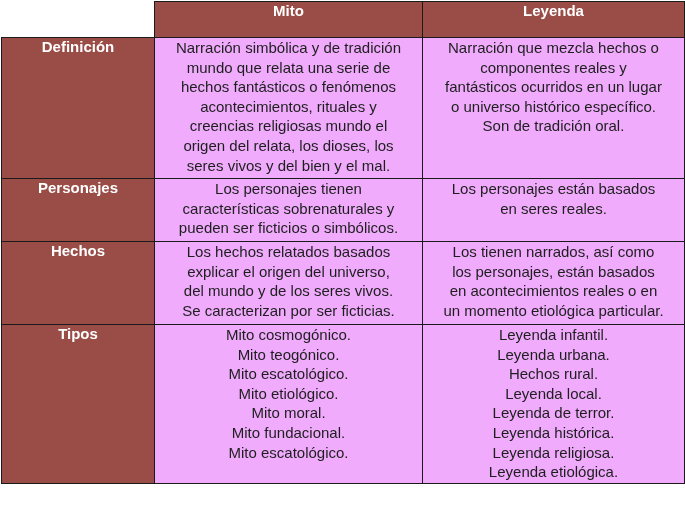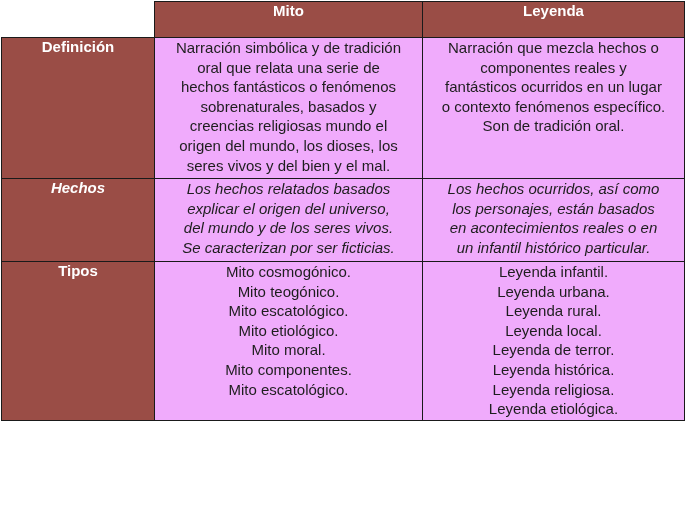--- a/index.html
+++ b/index.html
@@ -39,21 +39,21 @@
     background: #f0abfc;
     color: #1e1e1e;
     font-size: 15px;
     line-height: 19.6px;
     padding: 6px 8px 6px 8px;
     text-align: center;
   }
   td.cell .line { display: block; white-space: nowrap; }
   tr.r-def td { height: 140px; }
   tr.r-per td { height: 62px; }
-  tr.r-hec td { height: 82px; font-style: italic; }
+  tr.r-hec td { height: 82px; }
   tr.r-tip td { height: 158px; }
 </style>
 </head>
 <body>
 
 <table class="cmp">
   <colgroup>
     <col style="width:153px">
     <col style="width:268px">
     <col style="width:262px">
@@ -63,65 +63,77 @@
       <th class="corner"></th>
       <th class="col-head">Mito</th>
       <th class="col-head">Leyenda</th>
     </tr>
   </thead>
   <tbody>
     <tr class="r-def">
       <td class="row-head">Definición</td>
       <td class="cell">
         <span class="line">Narración simbólica y de tradición</span>
-        <span class="line">oral que relata una serie de</span>
+        <span class="line">mundo que relata una serie de</span>
         <span class="line">hechos fantásticos o fenómenos</span>
-        <span class="line">sobrenaturales, basados y</span>
+        <span class="line">acontecimientos, rituales y</span>
         <span class="line">creencias religiosas mundo el</span>
-        <span class="line">origen del mundo, los dioses, los</span>
+        <span class="line">origen del relata, los dioses, los</span>
         <span class="line">seres vivos y del bien y el mal.</span>
       </td>
       <td class="cell">
         <span class="line">Narración que mezcla hechos o</span>
         <span class="line">componentes reales y</span>
         <span class="line">fantásticos ocurridos en un lugar</span>
-        <span class="line">o contexto fenómenos específico.</span>
+        <span class="line">o universo histórico específico.</span>
         <span class="line">Son de tradición oral.</span>
+      </td>
+    </tr>
+    <tr class="r-per">
+      <td class="row-head">Personajes</td>
+      <td class="cell">
+        <span class="line">Los personajes tienen</span>
+        <span class="line">características sobrenaturales y</span>
+        <span class="line">pueden ser ficticios o simbólicos.</span>
+      </td>
+      <td class="cell">
+        <span class="line">Los personajes están basados</span>
+        <span class="line">en seres reales.</span>
       </td>
     </tr>
     <tr class="r-hec">
       <td class="row-head">Hechos</td>
       <td class="cell">
         <span class="line">Los hechos relatados basados</span>
         <span class="line">explicar el origen del universo,</span>
         <span class="line">del mundo y de los seres vivos.</span>
         <span class="line">Se caracterizan por ser ficticias.</span>
       </td>
       <td class="cell">
-        <span class="line">Los hechos ocurridos, así como</span>
+        <span class="line">Los tienen narrados, así como</span>
         <span class="line">los personajes, están basados</span>
         <span class="line">en acontecimientos reales o en</span>
-        <span class="line">un infantil histórico particular.</span>
+        <span class="line">un momento etiológica particular.</span>
       </td>
     </tr>
     <tr class="r-tip">
       <td class="row-head">Tipos</td>
       <td class="cell">
         <span class="line">Mito cosmogónico.</span>
         <span class="line">Mito teogónico.</span>
         <span class="line">Mito escatológico.</span>
         <span class="line">Mito etiológico.</span>
         <span class="line">Mito moral.</span>
-        <span class="line">Mito componentes.</span>
+        <span class="line">Mito fundacional.</span>
         <span class="line">Mito escatológico.</span>
       </td>
       <td class="cell">
         <span class="line">Leyenda infantil.</span>
         <span class="line">Leyenda urbana.</span>
-        <span class="line">Leyenda rural.</span>
+        <span class="line">Hechos rural.</span>
         <span class="line">Leyenda local.</span>
         <span class="line">Leyenda de terror.</span>
         <span class="line">Leyenda histórica.</span>
         <span class="line">Leyenda religiosa.</span>
         <span class="line">Leyenda etiológica.</span>
       </td>
     </tr>
   </tbody>
 </table>
 

